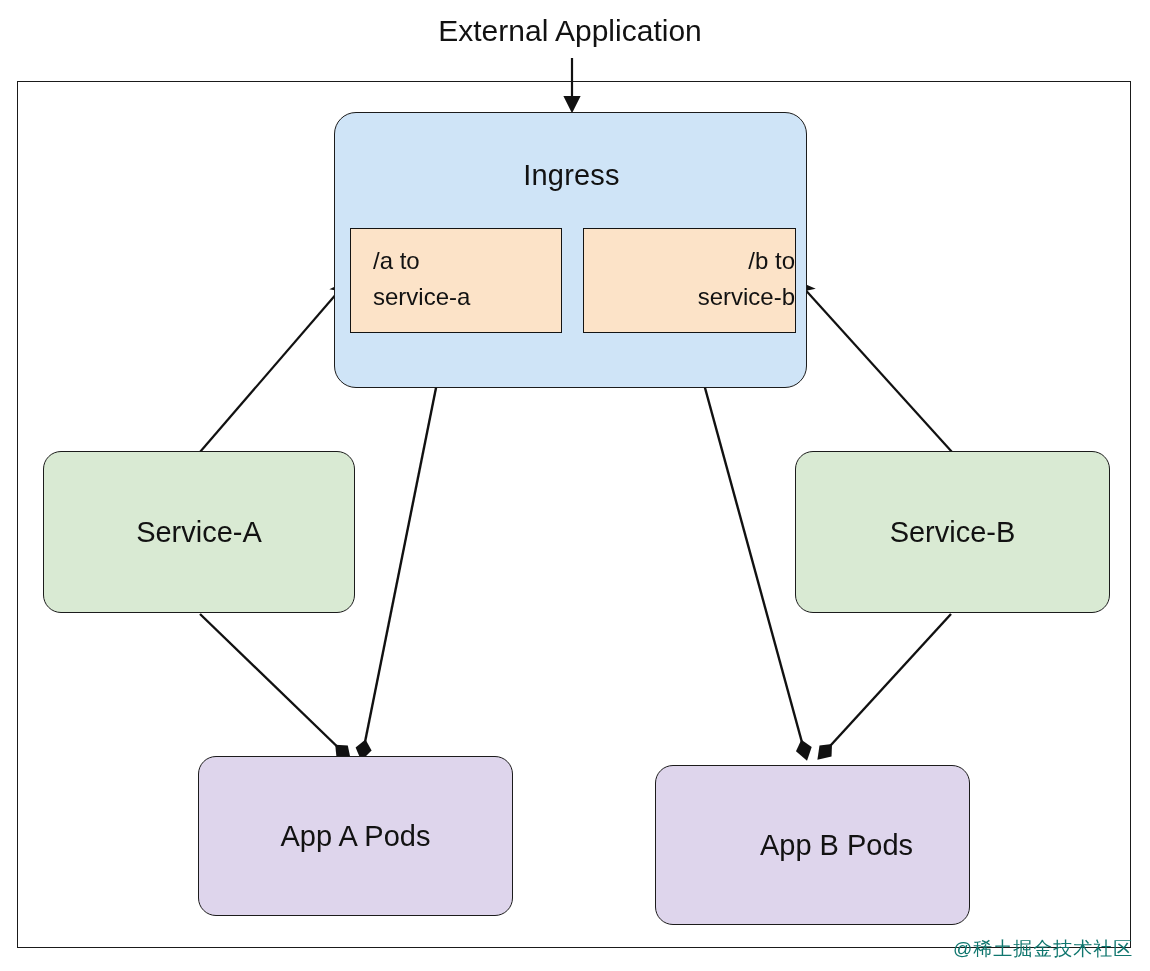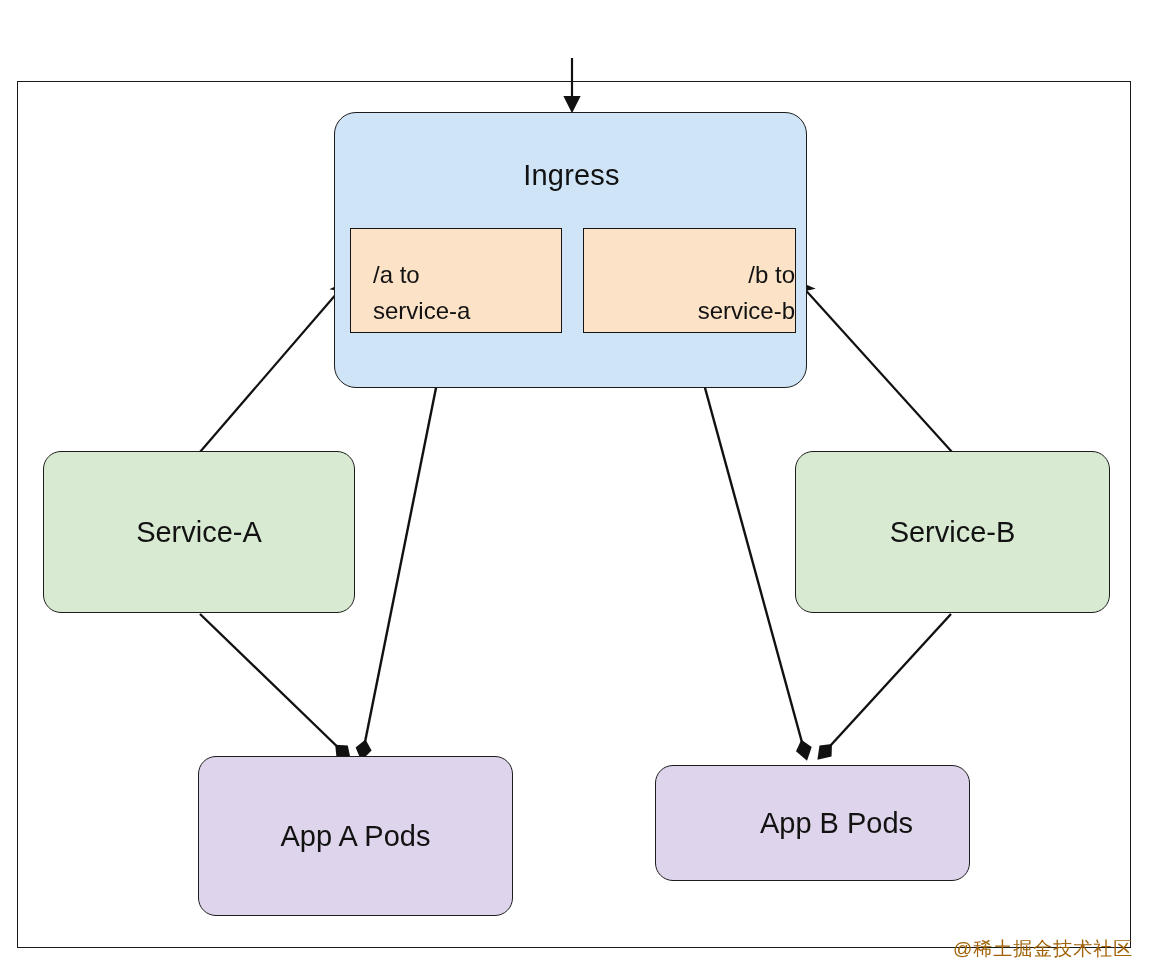--- a/index.html
+++ b/index.html
@@ -67,21 +67,21 @@
     justify-content: center;
     font-size: 29px;
     color: #121212;
     letter-spacing: 0.2px;
   }
   .rule-box {
     position: absolute;
     background: #fce3c8;
     border: 1.8px solid #141414;
     box-sizing: border-box;
-    padding: 28px 0 0 22px;
+    padding: 14px 0 0 22px;
     font-size: 24px;
     line-height: 1.52;
     color: #121212;
     text-align: left;
   }
   #rule-a { left: 15px; top: 115px; width: 212px; height: 105px; }
   #rule-b { left: 248px; top: 115px; width: 213px; height: 105px; text-align: right; }
 
   .svc-box {
     background: #d9ead3;
@@ -94,46 +94,47 @@
   #service-b { left: 795px; top: 451px; width: 315px; height: 162px; }
 
   .pod-box {
     background: #ded5ec;
     border: 1.8px solid #1c1c1c;
     border-radius: 18px;
     font-size: 29px;
     color: #121212;
   }
   #pods-a { left: 198px; top: 756px; width: 315px; height: 160px; }
-  #pods-b { left: 655px; top: 765px; width: 315px; height: 116px; padding-left: 48px; }
+  #pods-b { left: 655px; top: 765px; width: 315px; height: 160px; padding-left: 48px; }
 
   #external-label {
     position: absolute;
     left: 360px;
     top: 14px;
     width: 420px;
     text-align: center;
     font-size: 30px;
     color: #121212;
   }
   #watermark {
     position: absolute;
     left: 953px;
     top: 936px;
     font-size: 19px;
-    color: #a16207;
+    color: #0f766e;
     letter-spacing: 1px;
     white-space: nowrap;
   }
 </style>
 </head>
 <body>
 
 <div id="canvas">
 
+  <div id="external-label">External Application</div>
 
   <div class="node" id="cluster-frame"></div>
 
   <svg id="edges" viewBox="0 0 1150 971" xmlns="http://www.w3.org/2000/svg">
     <defs>
       <marker id="tri" markerWidth="14" markerHeight="14" refX="5.6" refY="4" orient="auto" markerUnits="strokeWidth">
         <path d="M0,0 L0,8 L8,4 z" fill="#111111"></path>
       </marker>
       <marker id="openarr" markerWidth="16" markerHeight="16" refX="6.2" refY="4" orient="auto" markerUnits="strokeWidth">
         <path d="M0.4,0.2 L9,4 L0.4,7.8 L2.6,4 z" fill="#111111"></path>

